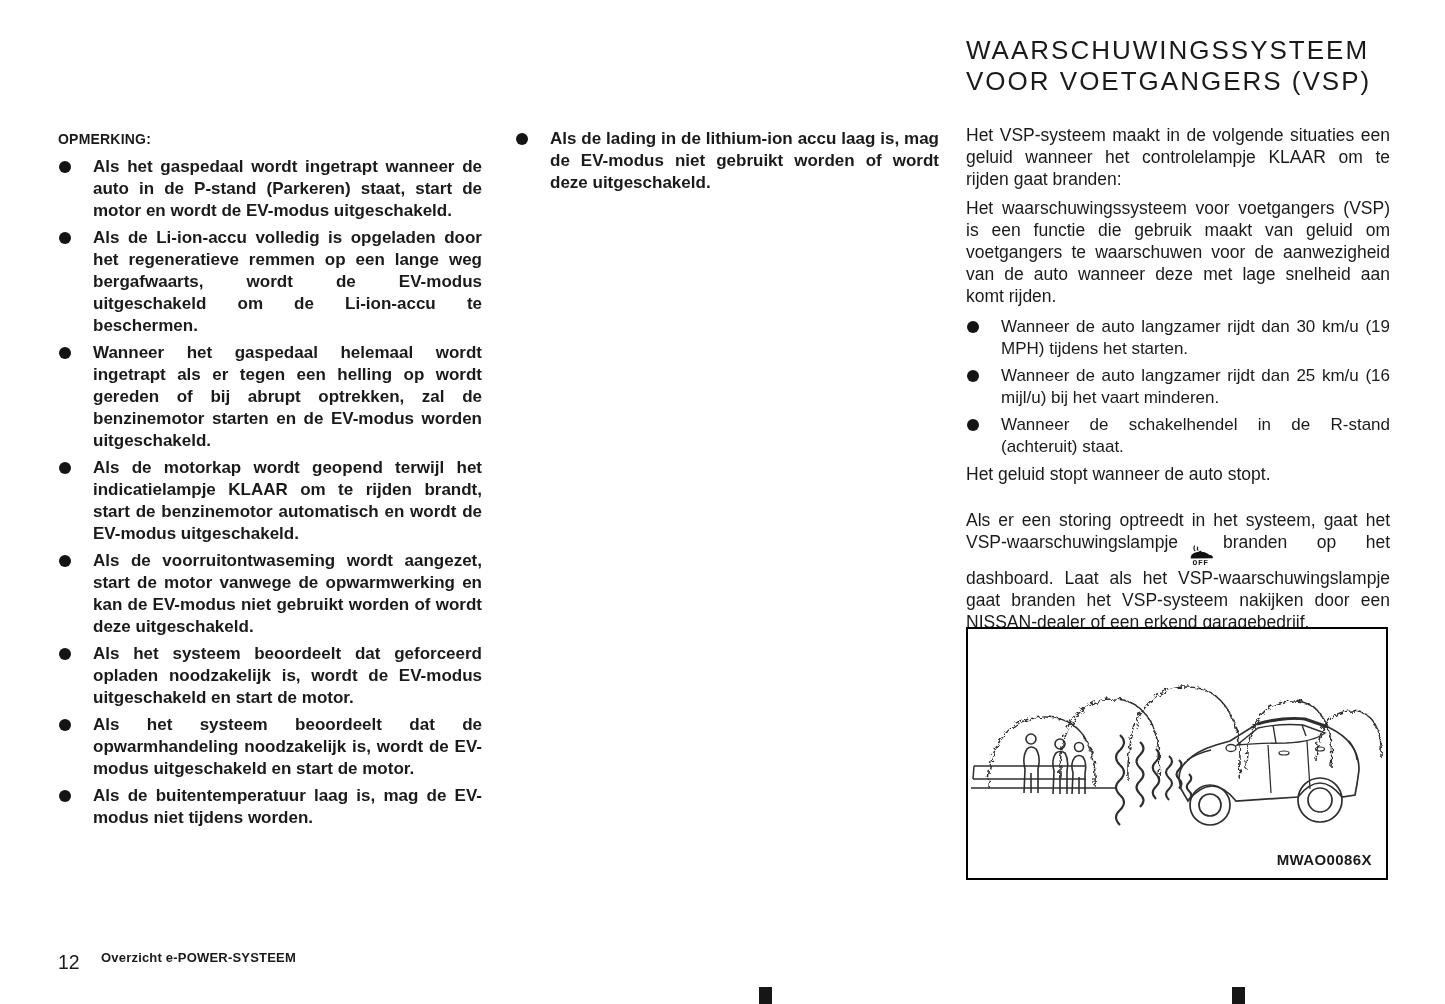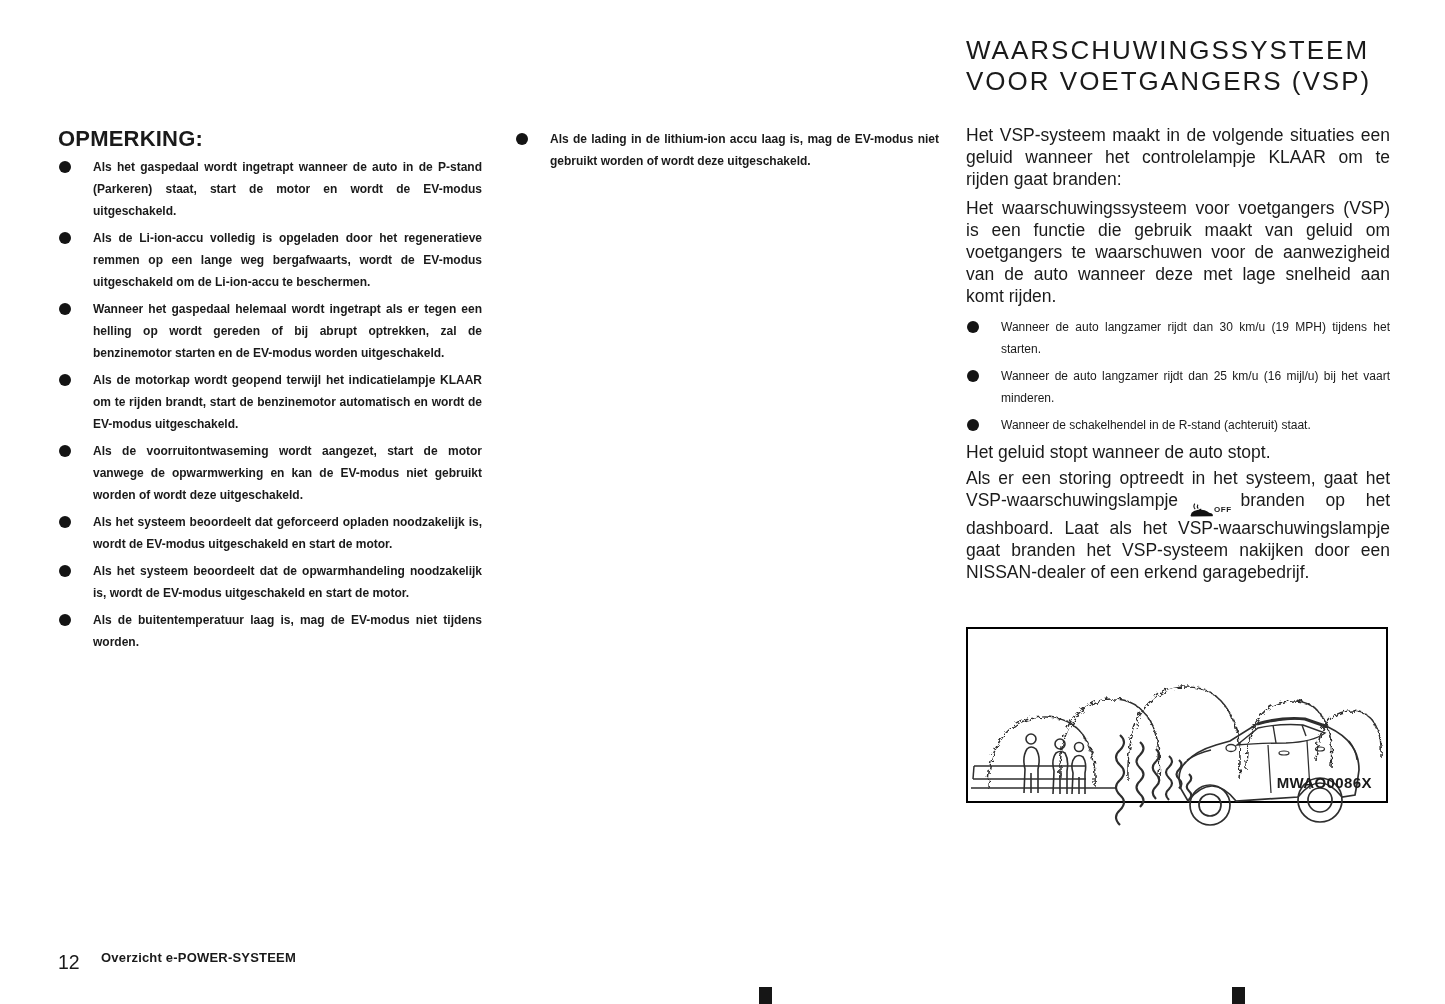--- a/index.html
+++ b/index.html
@@ -8,43 +8,43 @@
     font-family:"Liberation Sans",sans-serif;color:#1a1a1a;overflow:hidden;
     -webkit-font-smoothing:antialiased;
   }
   .col{position:absolute;}
   #col-left{left:58px;top:128px;width:424px;}
   #col-mid{left:515px;top:128px;width:424px;}
   #col-right{left:966px;top:35px;width:424px;}
 
   p{font-size:17.5px;line-height:22px;text-align:justify;margin:0 0 9px 0;}
 
-  h2.note-heading{font-size:22px;line-height:22px;margin:0 0 6px 0;font-weight:700;letter-spacing:.2px;}
+  h2.note-heading{font-size:14px;line-height:22px;margin:0 0 6px 0;font-weight:700;letter-spacing:.2px;}
   h1.section-title{font-size:26px;line-height:31px;margin:0 0 27px 0;font-weight:400;letter-spacing:2px;}
 
   ul.bullet-list{list-style:none;margin:0;padding:0;}
   ul.bullet-list li{
     position:relative;padding-left:35px;margin:0 0 5px 0;
-    font-size:12px;line-height:22px;text-align:justify;
+    font-size:17px;line-height:22px;text-align:justify;
   }
   ul.bullet-list.bold-list li{font-weight:700;}
   .marker{
     position:absolute;left:1px;top:5px;width:12px;height:12px;border-radius:50%;background:#141414;
   }
 
   #col-right ul.bullet-list{margin-bottom:3px;}
 
   .inline-icon{
-    display:inline-flex;flex-direction:row;align-items:center;
-    vertical-align:-11px;margin:0 9px;line-height:0;
+    display:inline-flex;flex-direction:column;align-items:center;
+    vertical-align:-11px;margin:0 9px;line-height:0;font-family:Liberation Mono, monospace;
   }
   .vsp-off-label{font-size:8px;line-height:8px;font-weight:700;letter-spacing:.5px;margin-top:0;}
 
   #figure-box{
-    position:absolute;left:966px;top:627px;width:422px;height:176px;
+    position:absolute;left:966px;top:627px;width:422px;height:253px;
     border:2px solid #000;box-sizing:border-box;background:#fff;
   }
   #figure-box svg{position:absolute;left:0;top:0;}
   .figure-label{
     position:absolute;right:14px;bottom:10px;font-size:15px;font-weight:700;letter-spacing:.4px;
   }
 
   .footer-page-number{position:absolute;left:58px;top:951px;font-size:19.5px;}
   .footer-section{position:absolute;left:101px;top:950px;font-size:13px;font-weight:700;letter-spacing:.2px;}
 
@@ -80,21 +80,21 @@
     <div>WAARSCHUWINGSSYSTEEM</div>
     <div>VOOR VOETGANGERS (VSP)</div>
   </h1>
   <p style="margin-bottom:7px;">Het VSP-systeem maakt in de volgende situaties een geluid wanneer het controlelampje KLAAR om te rijden gaat branden:</p>
   <p>Het waarschuwingssysteem voor voetgangers (VSP) is een functie die gebruik maakt van geluid om voetgangers te waarschuwen voor de aanwezigheid van de auto wanneer deze met lage snelheid aan komt rijden.</p>
   <ul class="bullet-list">
     <li><span class="marker"></span><span>Wanneer de auto langzamer rijdt dan 30 km/u (19 MPH) tijdens het starten.</span></li>
     <li><span class="marker"></span><span>Wanneer de auto langzamer rijdt dan 25 km/u (16 mijl/u) bij het vaart minderen.</span></li>
     <li><span class="marker"></span><span>Wanneer de schakelhendel in de R-stand (achteruit) staat.</span></li>
   </ul>
-  <p style="margin-bottom:4px;">Het geluid stopt wanneer de auto stopt.</p>
+  <p style="margin-bottom:24px;">Het geluid stopt wanneer de auto stopt.</p>
   <p>
     <span>Als er een storing optreedt in het systeem, gaat het VSP-waarschuwingslampje</span><span class="inline-icon">
         <svg width="27" height="14" viewBox="0 0 27 14" aria-hidden="true">
         <path d="M8.2 6.2 Q5.8 3.6 7.8 0.6" fill="none" stroke="#111" stroke-width="1.1"></path>
         <path d="M11.2 5.6 Q9.6 3.6 10.9 1.6" fill="none" stroke="#111" stroke-width="1.1"></path>
         <path d="M11.5 6.8 l2.6 -1.4 l0.3 2.4 z" fill="#111"></path>
         <path d="M3.6 12.6 L4.6 9.8 Q6.6 7.4 10.2 7.0 L12.6 6.8 Q17.2 6.2 20.4 8.4 L22.2 9.8 Q25.6 10.4 26.0 12.0 L25.6 13.2 L4.4 13.4 Q3.2 13.2 3.6 12.6 Z" fill="#111"></path>
       </svg>
         <span class="vsp-off-label">OFF</span>
       </span><span>branden op het dashboard. Laat als het VSP-waarschuwingslampje gaat branden het VSP-systeem nakijken door een NISSAN-dealer of een erkend garagebedrijf.</span>

